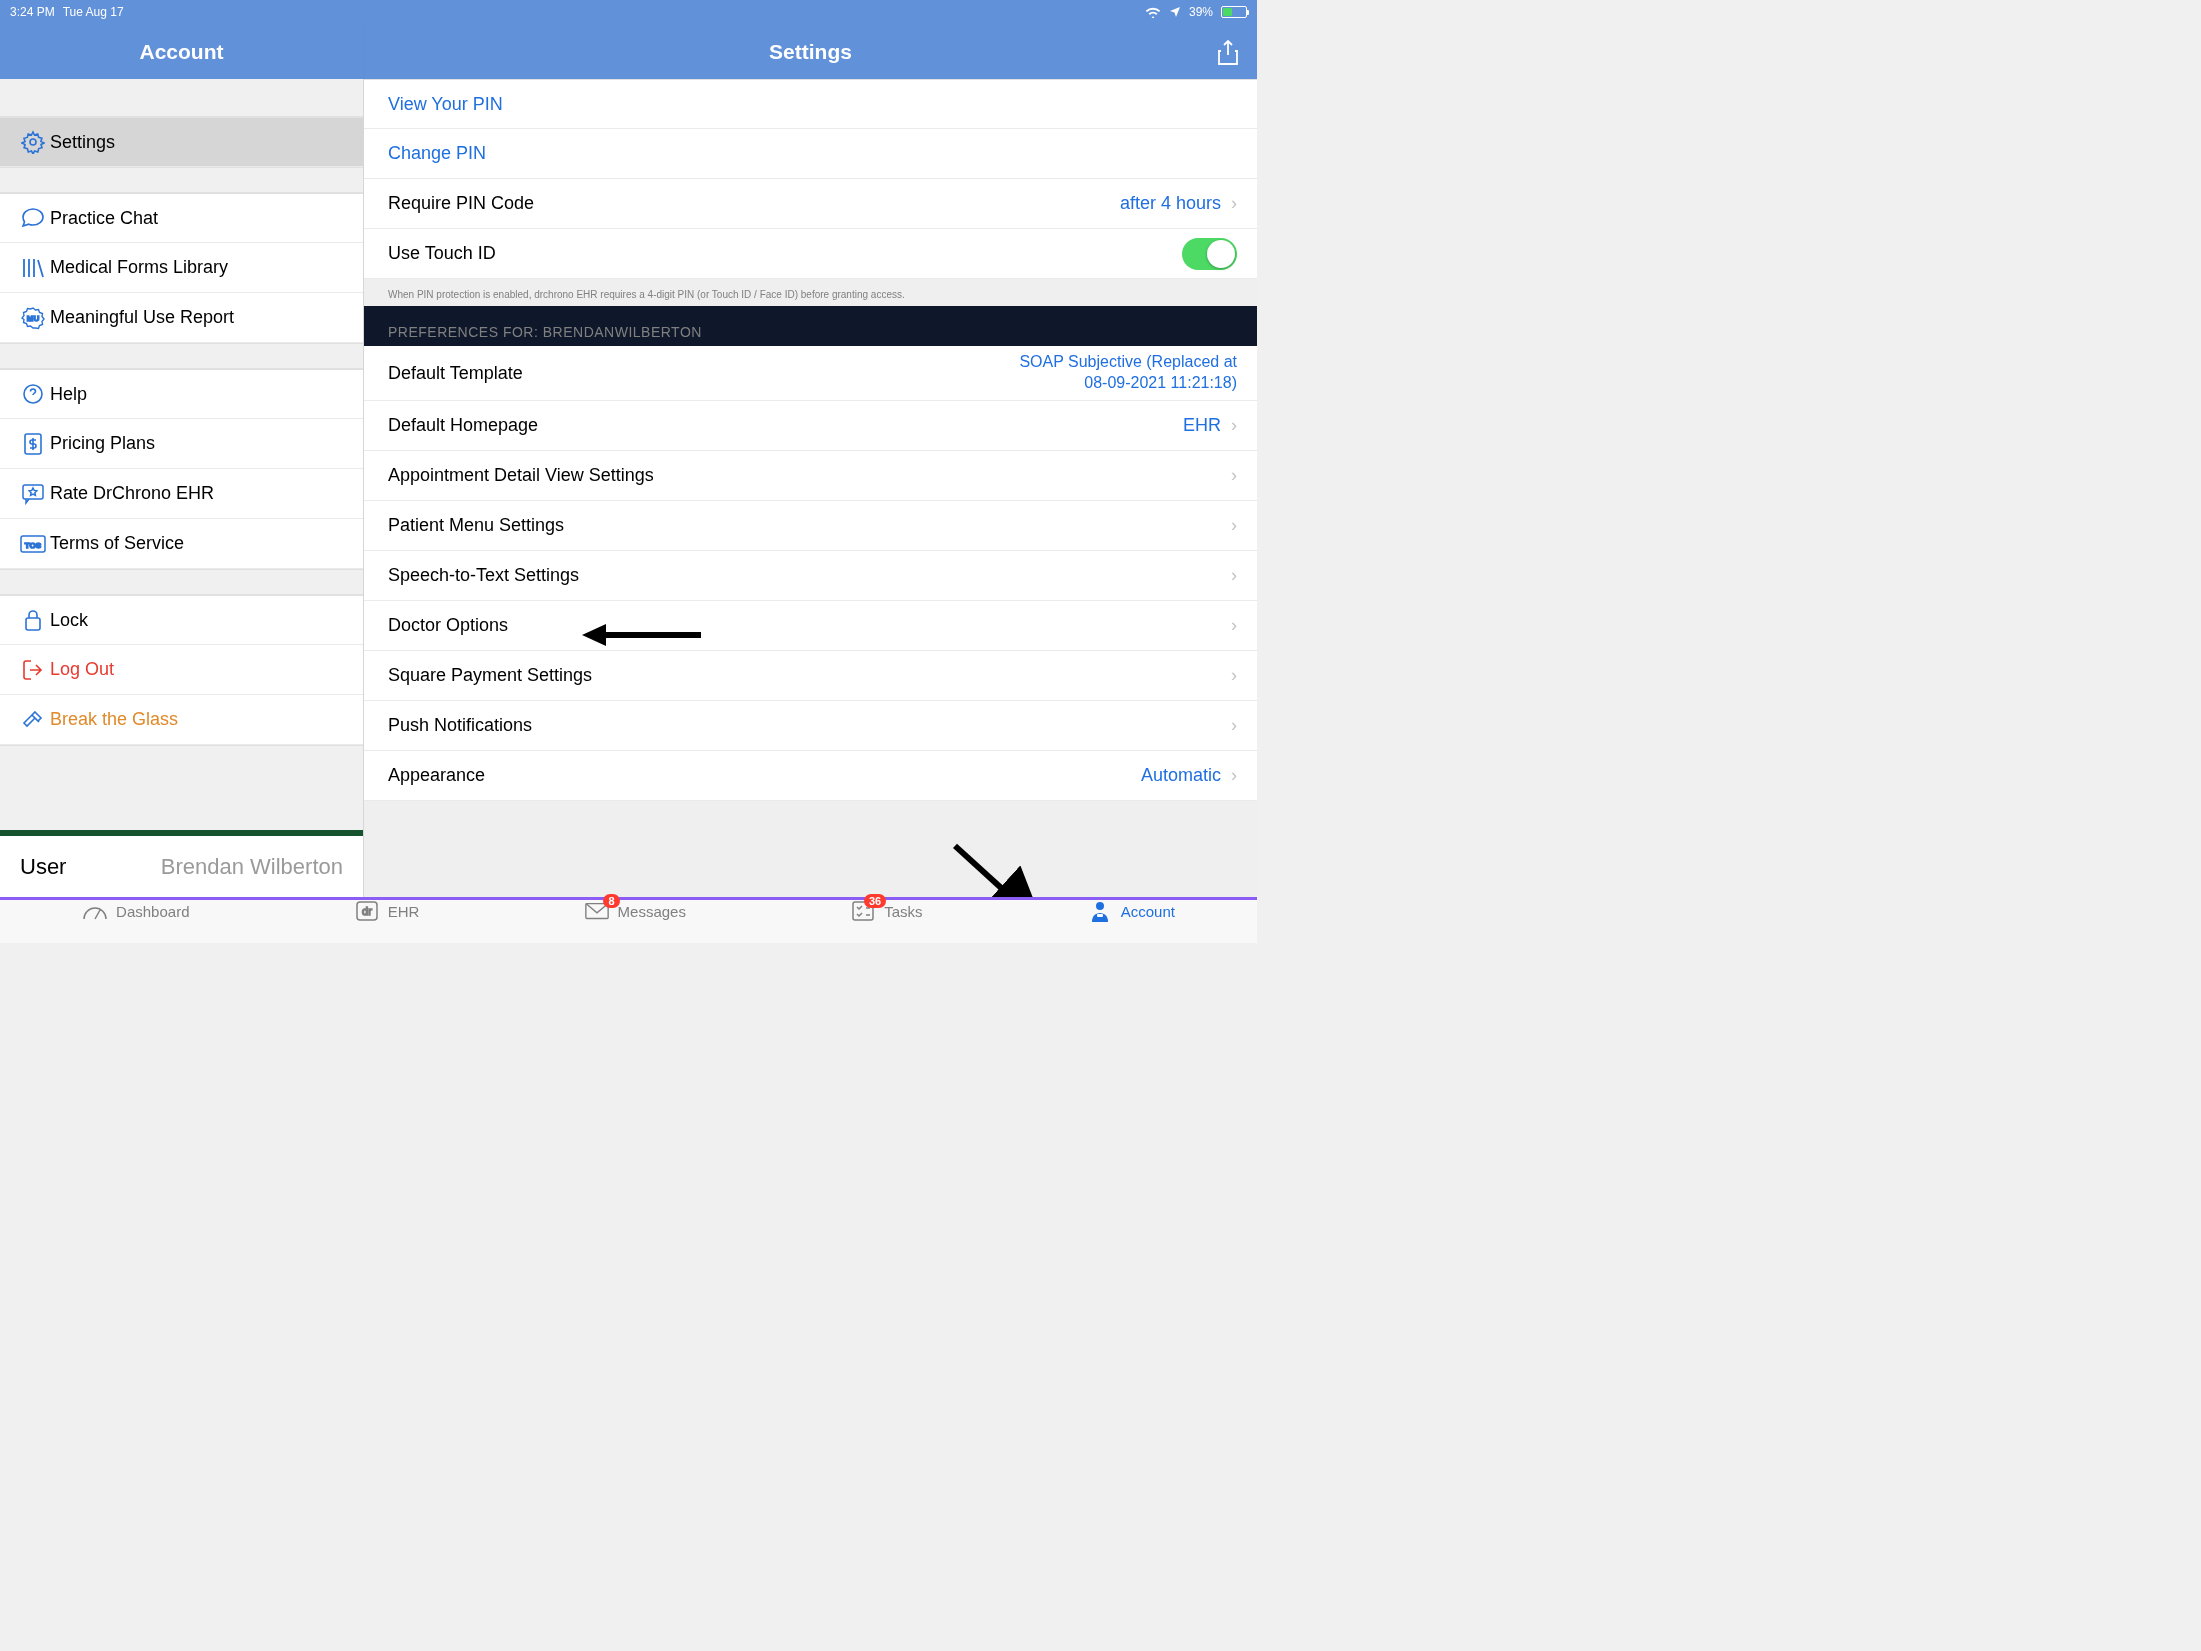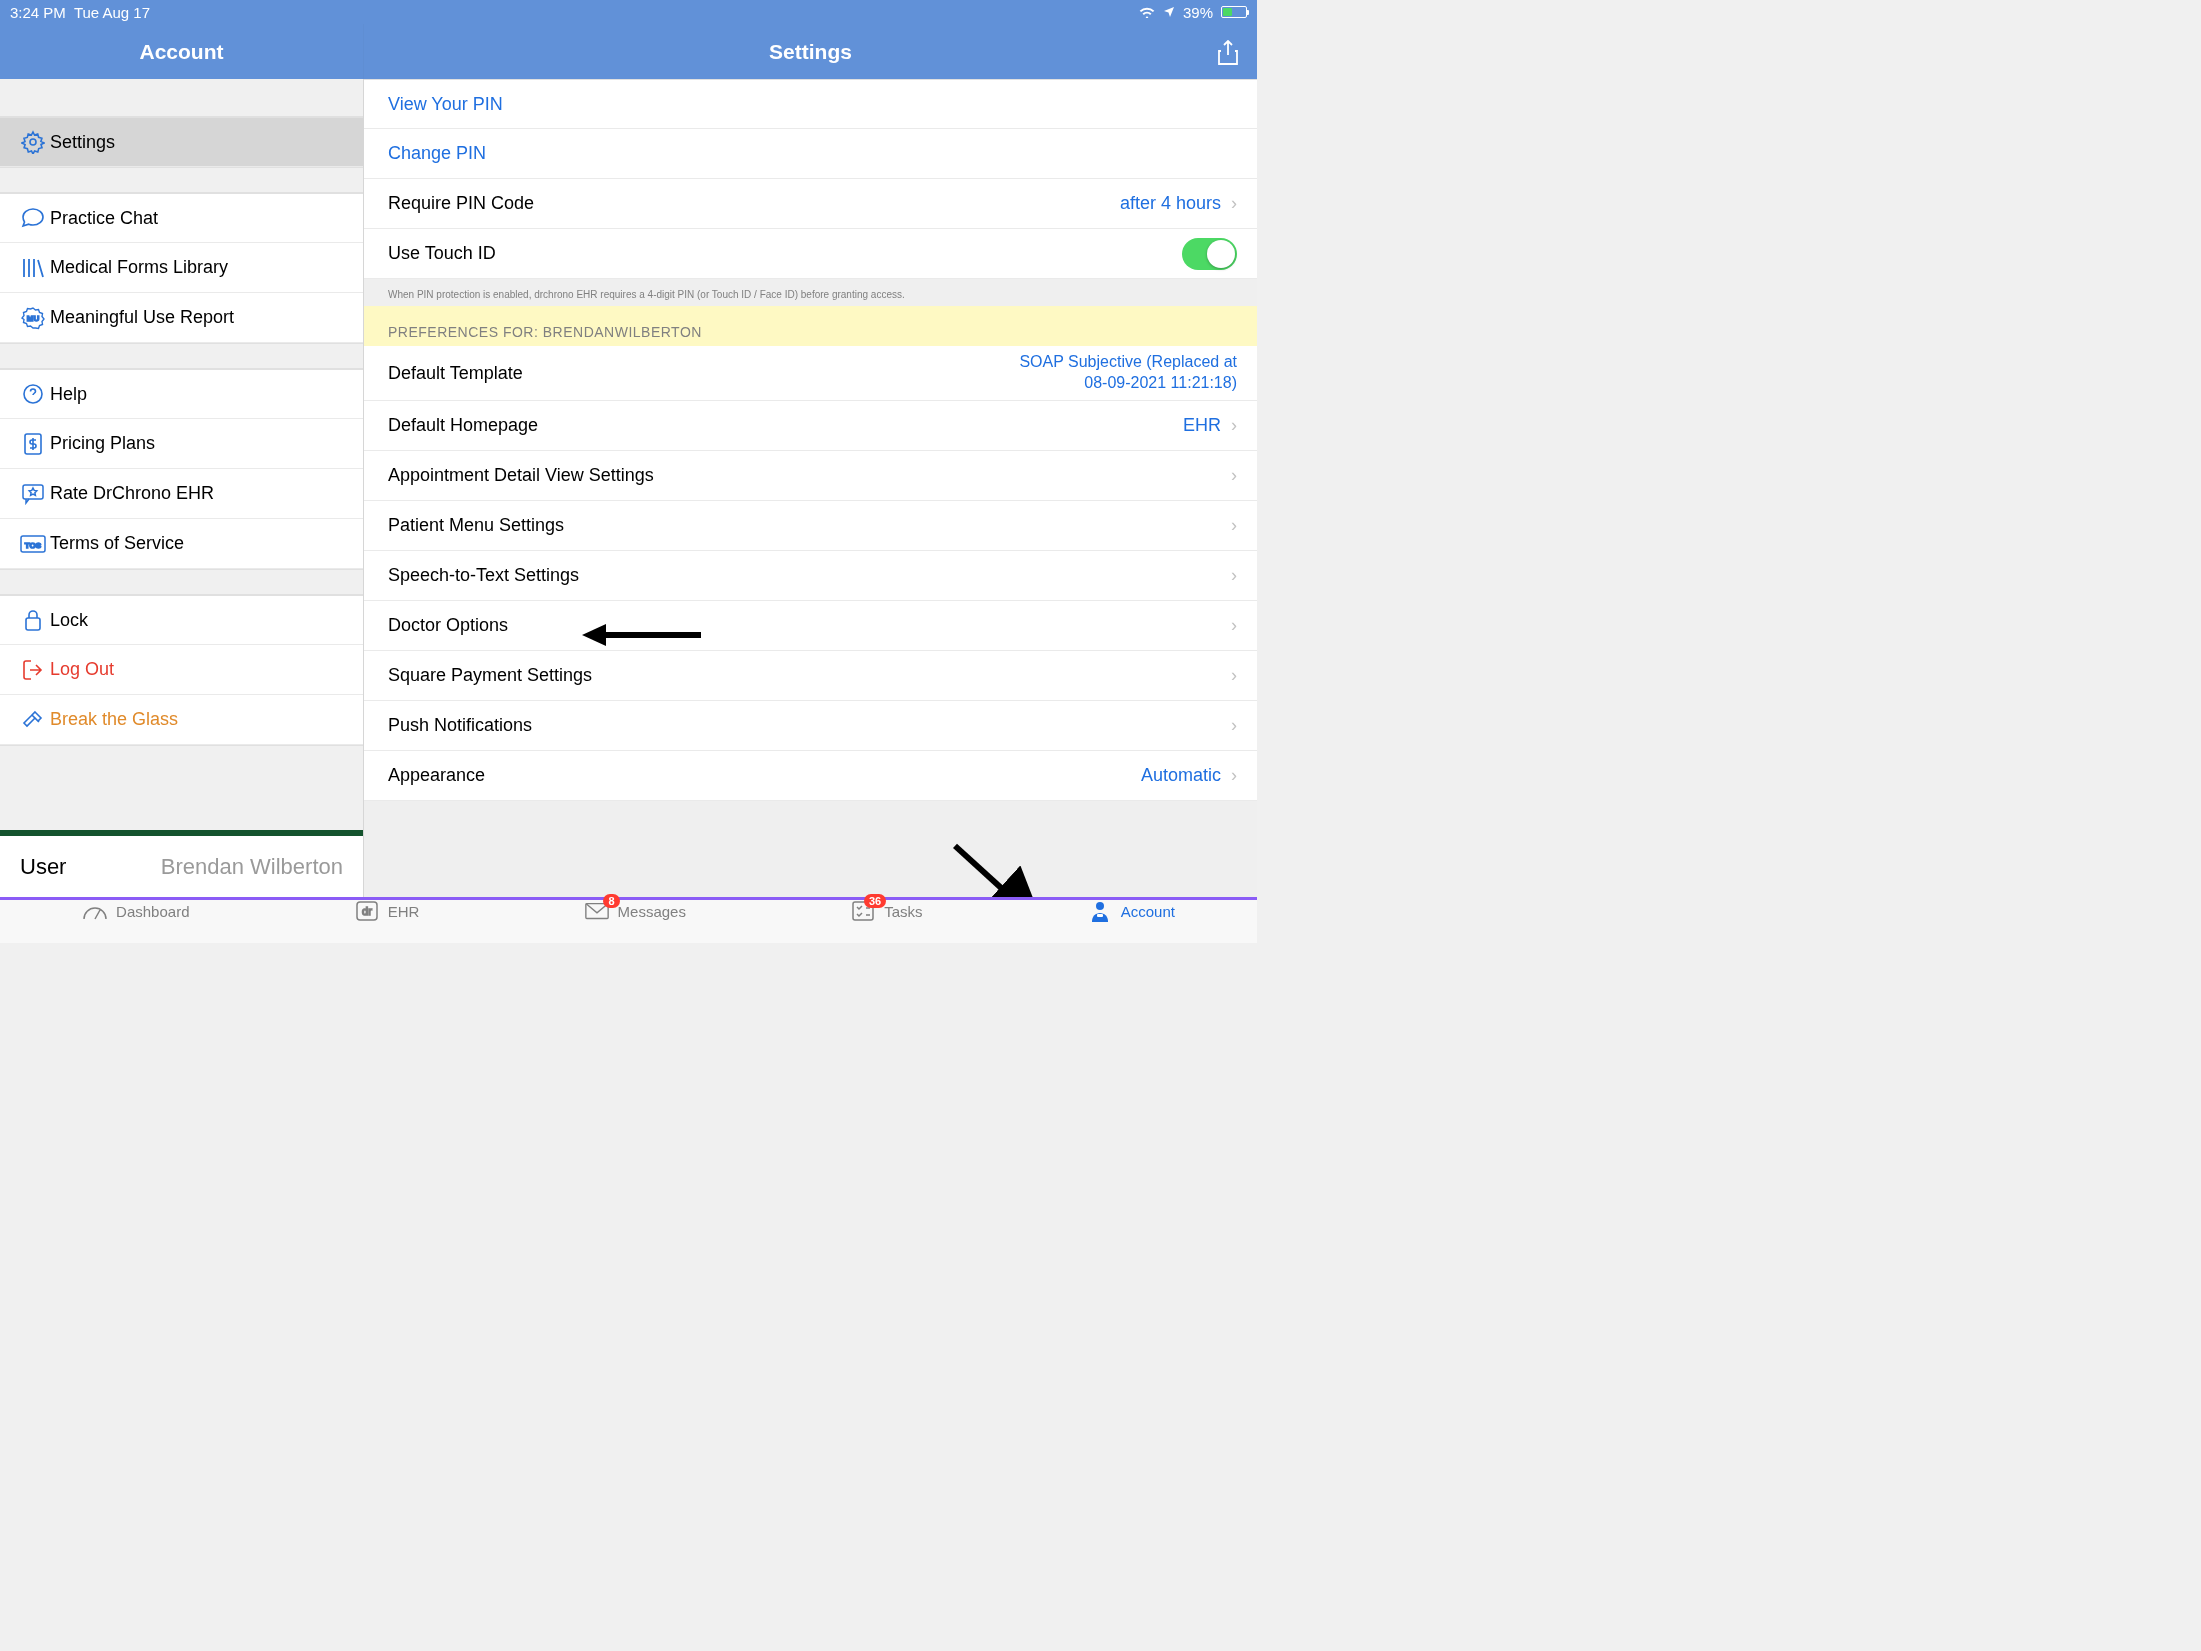--- a/index.html
+++ b/index.html
@@ -1,18 +1,18 @@
 <!DOCTYPE html>
 <html><head>
 <meta charset="utf-8">
 <style>
   * { box-sizing: border-box; margin: 0; padding: 0; }
   html, body { width: 1257px; height: 943px; font-family: -apple-system, "Helvetica Neue", Arial, sans-serif; background: #f0f0f0; overflow: hidden; }
   
-  .status-bar { height: 24px; background: #6191d8; color: #fff; display:flex; align-items:center; justify-content:space-between; padding: 0 10px; font-size: 15px; font-weight: 500; }
+  .status-bar { height: 24px; background: #6191d8; color: #fff; display:flex; align-items:center; justify-content:space-between; padding: 0 10px; font-size: 12px; font-weight: 500; }
   .status-left, .status-right { display:flex; align-items:center; gap:8px; }
   .battery-shell { display:inline-block; width:26px; height:12px; border:1px solid #fff; border-radius:2px; position:relative; }
   .battery-shell::after { content:""; position:absolute; right:-3px; top:3px; width:2px; height:5px; background:#fff; border-radius:0 1px 1px 0;}
   .battery-level { position:absolute; left:1px; top:1px; height:8px; width:38%; background:#4cd964; border-radius:1px;}
   
   .title-bar { background:#6191d8; height:55px; display:flex; }
   .title-left { width:364px; flex:0 0 364px; display:flex; align-items:center; justify-content:center; color:#fff; font-size:21px; font-weight:600; border-right:1px solid rgba(0,0,0,0.02);}
   .title-right { flex:1; display:flex; align-items:center; justify-content:center; color:#fff; font-size:21px; font-weight:600; position:relative; }
   .share-btn { position:absolute; right:16px; top:14px; width:26px; height:30px; display:flex; align-items:center; justify-content:center; cursor:pointer;}
   
@@ -32,21 +32,21 @@
   .sb-user { height:67px; background:#fff; display:flex; align-items:center; justify-content:space-between; padding:0 20px; border-top:6px solid #14532d; font-size:22px; }
   .sb-user .uname { color:#9a9a9a; }
   
   .m-row { display:flex; align-items:center; min-height:50px; padding:0 20px 0 24px; background:#fff; border-bottom:1px solid #eaeaea; font-size:18px; cursor:pointer;}
   .m-row .label { flex:1; color:#000; }
   .m-row .label.link { color:#1f6fe0; }
   .m-row .value { color:#1f6fe0; font-size:18px; text-align:right; }
   .m-row .value.multi { font-size:16px; line-height:1.3; max-width:228px;}
   .chevron { margin-left:10px; color:#c2c2c2; font-size:18px;}
   .m-footer-note { padding:10px 24px 6px; color:#808080; font-size:10px; background:#efefef;}
-  .m-section-header { padding:18px 24px 6px; color:#808080; font-size:14px; letter-spacing:0.5px; background:#fef9c3; text-transform:uppercase;}
+  .m-section-header { padding:18px 24px 6px; color:#808080; font-size:14px; letter-spacing:0.5px; background:#0f172a; text-transform:uppercase;}
   .m-group-top { border-top:1px solid #e0e0e0;}
   
   .toggle { width:55px; height:32px; border-radius:16px; background:#4cd964; position:relative; flex:0 0 55px;}
   .toggle::after { content:""; position:absolute; width:28px; height:28px; background:#fff; border-radius:50%; top:2px; right:2px; box-shadow:0 1px 3px rgba(0,0,0,0.3);}
   
   .arrow { position:absolute; pointer-events:none; }
   .arrow-h { width:119px; height:20px; }
   .arrow-h::before { content:""; position:absolute; top:8px; left:22px; right:0; height:6px; background:#000;}
   .arrow-h::after { content:""; position:absolute; left:0; top:0; width:0; height:0; border-top:11px solid transparent; border-bottom:11px solid transparent; border-right:24px solid #000;}
   .arrow-diag svg { overflow:visible; }

